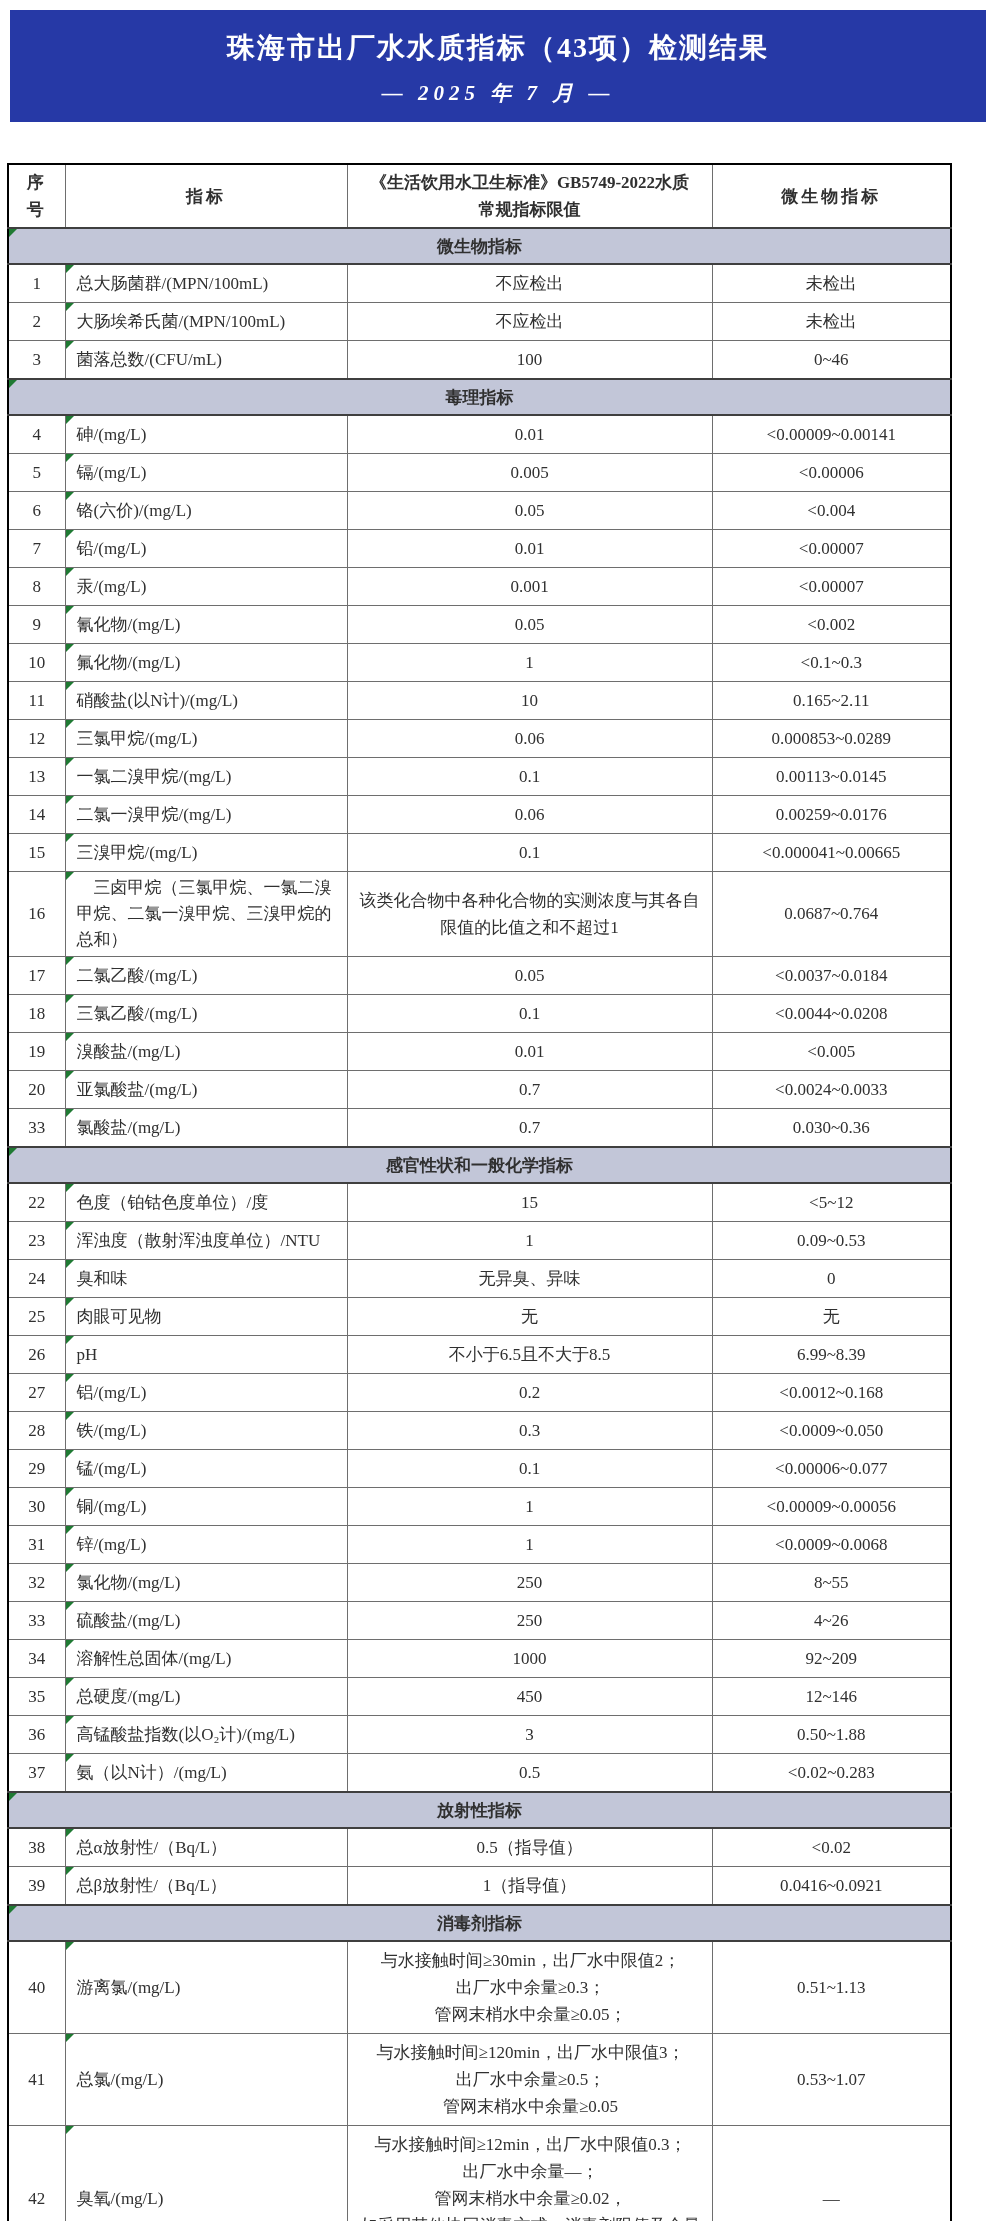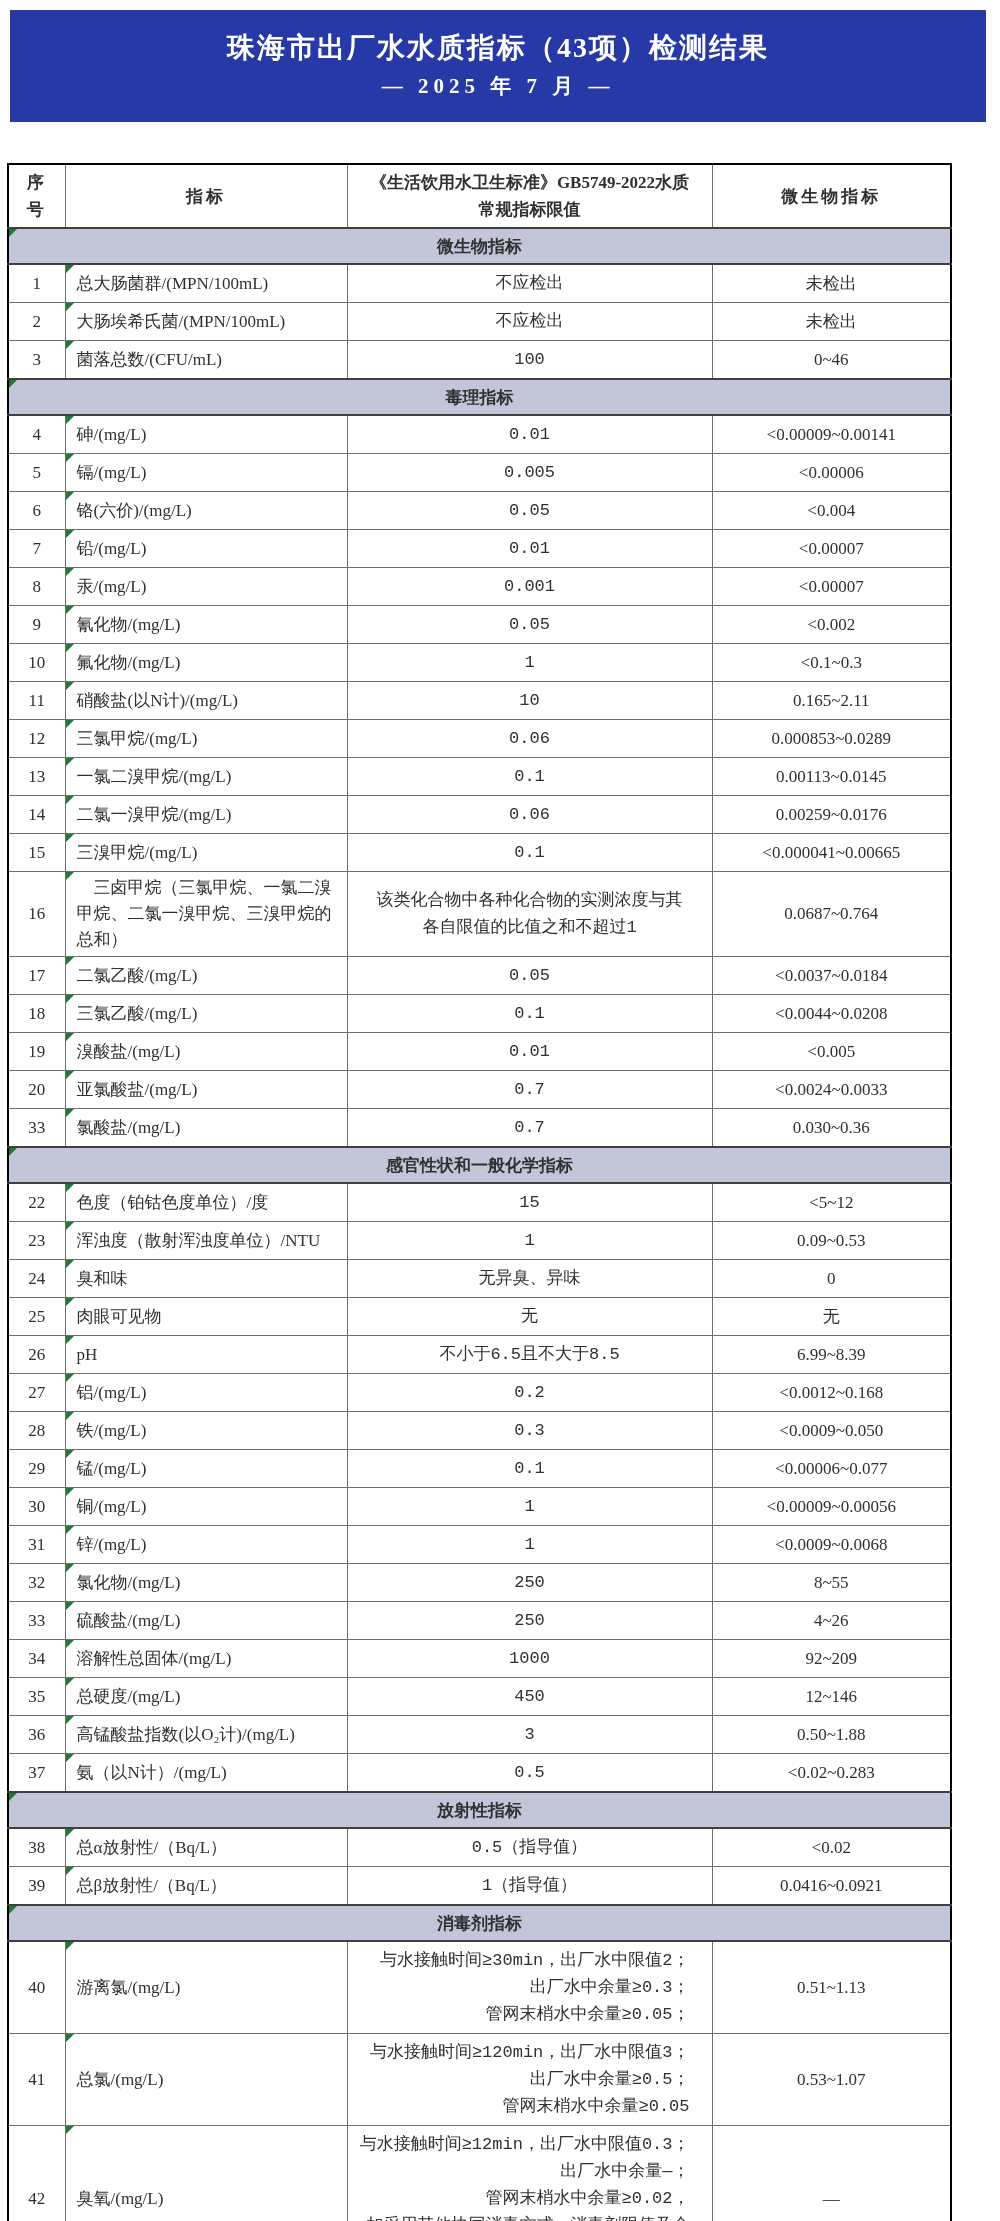--- a/index.html
+++ b/index.html
@@ -8,21 +8,21 @@
     font-family:"Liberation Serif","DejaVu Serif",serif;
     color:#303030;
   }
   
   .banner{
     margin:10px 0 0 10px;width:976px;height:112px;
     background:var(--banner-bg,#2639a6);
     color:#ffffff;text-align:center;box-sizing:border-box;padding-top:23px;
   }
   .banner .t1{font-size:28px;font-weight:bold;letter-spacing:2px;line-height:30px;}
-  .banner .t2{font-size:21px;font-weight:bold;letter-spacing:5px;margin-top:9px;}
+  .banner .t2{font-size:21px;font-weight:bold;letter-spacing:5px;margin-top:16px;font-style:italic;}
   
   table{
     margin:41px 0 0 7px;width:943px;
     border-collapse:collapse;table-layout:fixed;
     border:2px solid #000000;
   }
   col.c1{width:57px;} col.c2{width:282px;} col.c3{width:365px;} col.c4{width:239px;}
   th,td{border:1px solid #6e6e6e;box-sizing:border-box;}
   thead th{
     height:64px;font-size:17px;font-weight:bold;
@@ -40,23 +40,23 @@
   }
   
   .data-row td{height:33px;vertical-align:middle;font-size:17px;}
   .cell-no{text-align:center;font-size:16px;}
   .cell-ind{
     text-align:left;padding:3px 6px 3px 11px;
     position:relative;line-height:26px;font-family:Liberation Serif, serif;
   }
   .cell-limit{
     text-align:center;white-space:pre-line;
-    line-height:27px;padding:5px 22px;font-family:Liberation Mono, monospace;
-  }
-  .cell-limit.align-left{text-align:right;padding-left:12px;margin-top:48px;}
+    line-height:27px;padding:5px 10px;
+  }
+  .cell-limit.align-left{text-align:center;padding-left:12px;margin-top:48px;}
   .cell-result{text-align:center;}
   
   .gm{
     position:absolute;top:0;left:0;width:0;height:0;
     border-top:8px solid var(--marker-green,#1f7a33);
     border-right:8px solid transparent;
   }
 </style>
 </head>
 <body>

